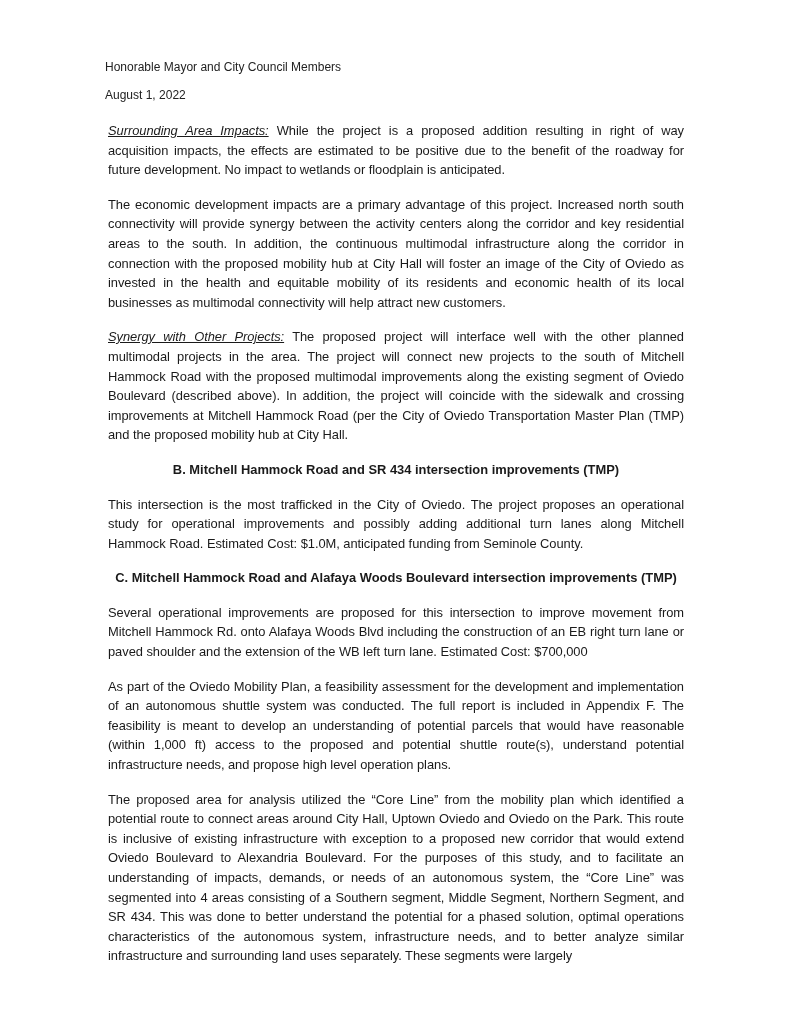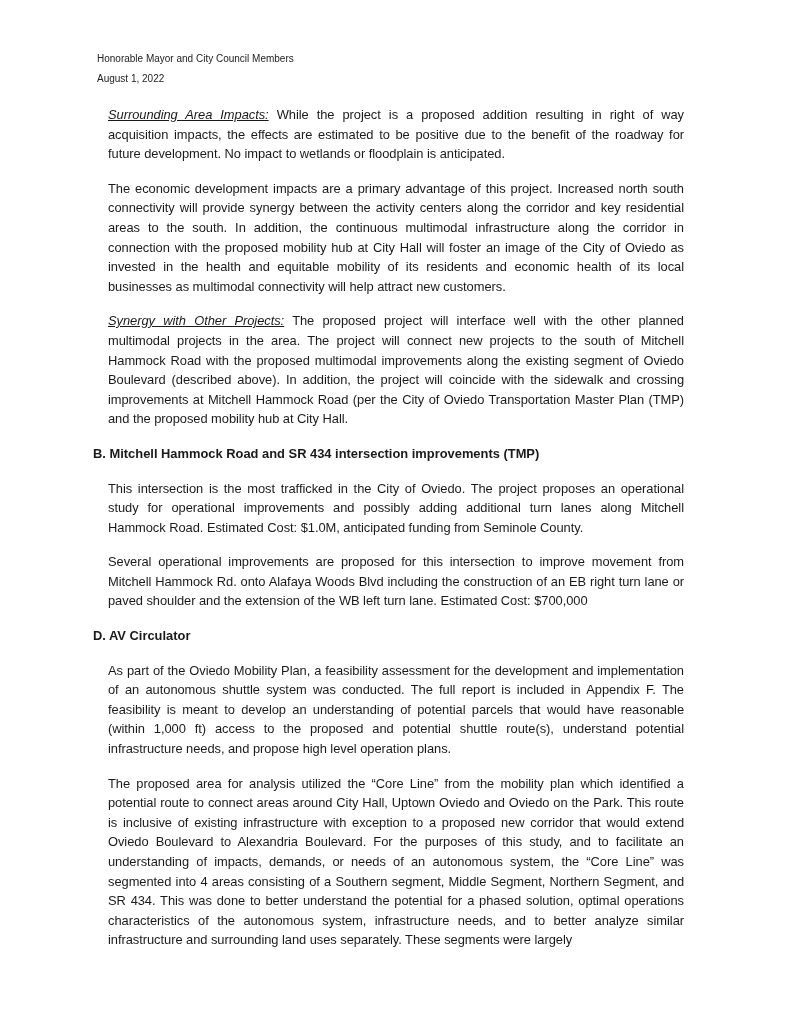--- a/index.html
+++ b/index.html
@@ -15,43 +15,44 @@
       font-family: "Liberation Sans", "DejaVu Sans", sans-serif;
       color: #1a1a1a;
     }
     .page {
       position: absolute;
       left: 93px;
       top: 47px;
       width: 606px;
     }
     .header-line {
-      font-size: 10px;
+      font-size: 12px;
       line-height: 16px;
       color: #222;
-      margin: 4px;
+      margin: 12px;
     }
     .header-line b { font-weight: bold; }
     .para {
       font-size: 12.9px;
       line-height: 19.6px;
       text-align: justify;
       margin: 15px;
       letter-spacing: -0.05px;
     }
     .para + .para { margin-top: 11px; }
     .lead {
       font-style: italic;
       text-decoration: underline;
     }
     .section-heading {
       font-size: 12.9px;
       line-height: 19.6px;
       font-weight: bold;
       margin: 0;
+      text-align: center;
     }
     .section { margin-top: 10px; }
     .header-block { margin-bottom: 18px; }
   </style>
 </head>
 <body>
 
 <div class="page">
 
   <div class="header-block">
@@ -64,22 +65,22 @@
   <p class="para">The economic development impacts are a primary advantage of this project. Increased north south connectivity will provide synergy between the activity centers along the corridor and key residential areas to the south. In addition, the continuous multimodal infrastructure along the corridor in connection with the proposed mobility hub at City Hall will foster an image of the City of Oviedo as invested in the health and equitable mobility of its residents and economic health of its local businesses as multimodal connectivity will help attract new customers.</p>
 
   <p class="para"><span class="lead">Synergy with Other Projects:</span><span>  The proposed project will interface well with the other planned multimodal projects in the area. The project will connect new projects to the south of Mitchell Hammock Road with the proposed multimodal improvements along the existing segment of Oviedo Boulevard (described above). In addition, the project will coincide with the sidewalk and crossing improvements at Mitchell Hammock Road (per the City of Oviedo Transportation Master Plan (TMP) and the proposed mobility hub at City Hall.</span></p>
 
   <div class="section">
     <p class="section-heading">B.  Mitchell Hammock Road and SR 434 intersection improvements (TMP)</p>
     <p class="para">This intersection is the most trafficked in the City of Oviedo. The project proposes an operational study for operational improvements and possibly adding additional turn lanes along Mitchell Hammock Road.   Estimated Cost: $1.0M, anticipated funding from Seminole County.</p>
   </div>
 
   <div class="section">
+    <p class="section-heading">C.  Mitchell Hammock Road and Alafaya Woods Boulevard intersection improvements (TMP)</p>
     <p class="para">Several operational improvements are proposed for this intersection to improve movement from Mitchell Hammock Rd. onto Alafaya Woods Blvd including the construction of an EB right turn lane or paved shoulder and the extension of the WB left turn lane.  Estimated Cost: $700,000</p>
   </div>
 
   <div class="section">
-    <p class="section-heading">D.  AV Circulator</p>
     <p class="para">As part of the Oviedo Mobility Plan, a feasibility assessment for the development and implementation of an autonomous shuttle system was conducted. The full report is included in Appendix F. The feasibility is meant to develop an understanding of potential parcels that would have reasonable (within 1,000 ft) access to the proposed and potential shuttle route(s), understand potential infrastructure needs, and propose high level operation plans.</p>
     <p class="para">The proposed area for analysis utilized the “Core Line” from the mobility plan which identified a potential route to connect areas around City Hall, Uptown Oviedo and Oviedo on the Park. This route is inclusive of existing infrastructure with exception to a proposed new corridor that would extend Oviedo Boulevard to Alexandria Boulevard. For the purposes of this study, and to facilitate an understanding of impacts, demands, or needs of an autonomous system, the “Core Line” was segmented into 4 areas consisting of a Southern segment, Middle Segment, Northern Segment, and SR 434. This was done to better understand the potential for a phased solution, optimal operations characteristics of the autonomous system, infrastructure needs, and to better analyze similar infrastructure and surrounding land uses separately. These segments were largely</p>
   </div>
 
 </div>
 
 </body></html>

